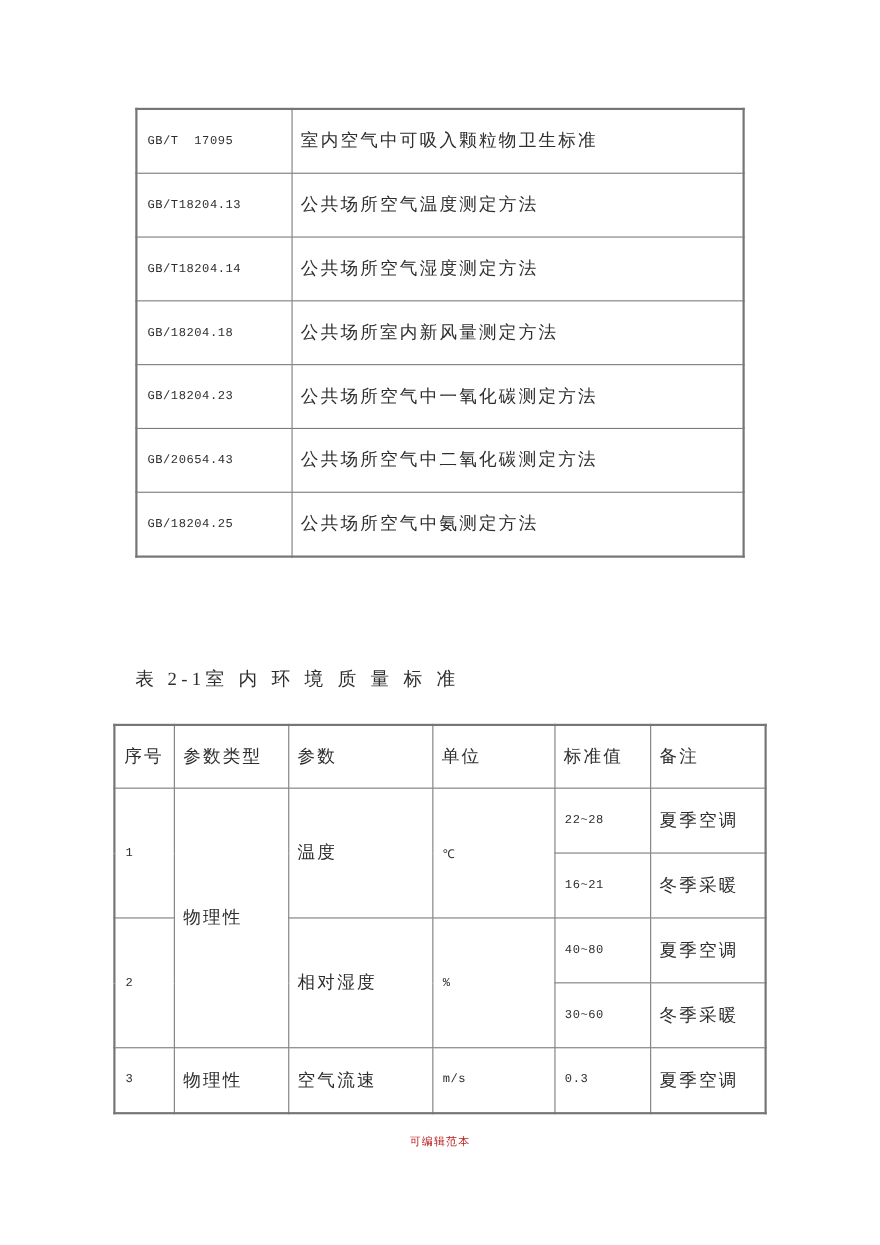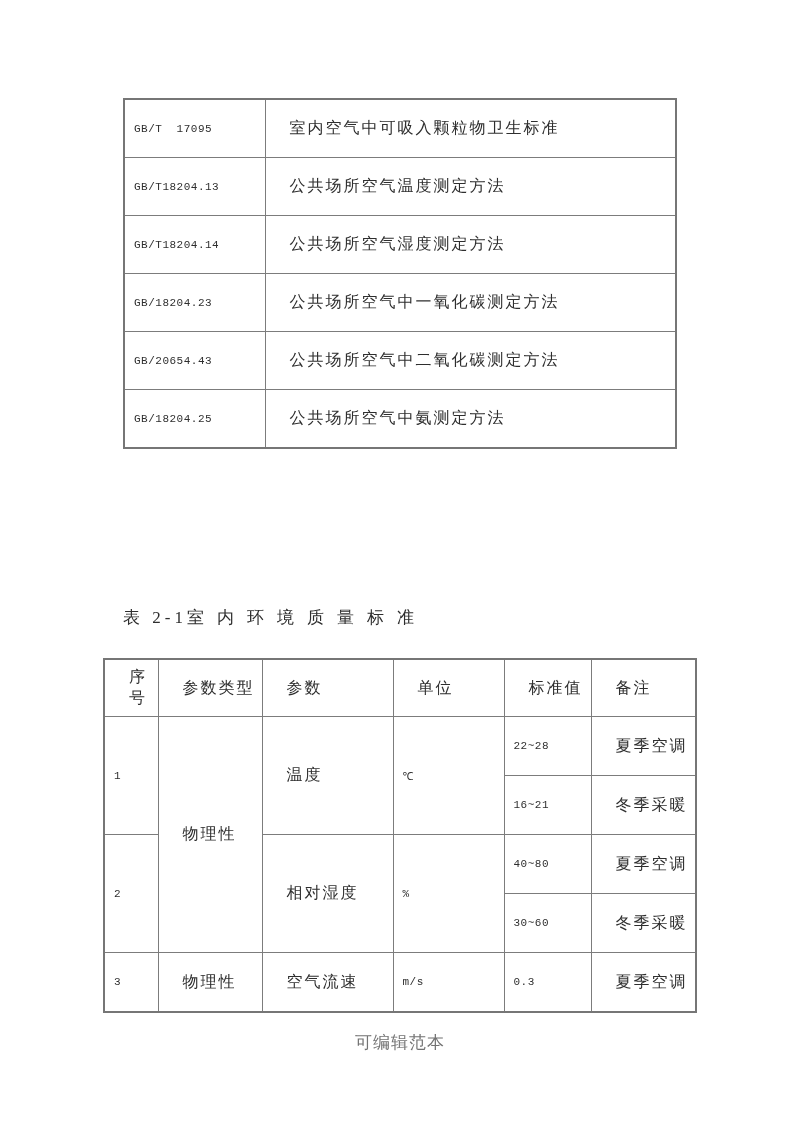--- a/index.html
+++ b/index.html
@@ -17,35 +17,35 @@
   
   .t1 { left: 123px; top: 98px; width: 552px; border: 2px solid #767676; }
   .t1 td { border: 1px solid #7c7c7c; height: 55px; vertical-align: middle; overflow: hidden; }
 
   
   .t2 { left: 103px; top: 658px; width: 592px; border: 2px solid #767676; }
   .t2 th, .t2 td { border: 1px solid #7c7c7c; vertical-align: middle; text-align: left; overflow: hidden; }
   .t2 th { height: 54px; font-weight: normal; }
   .t2 td { height: 56px; }
 
-  .zh  { font-size: 16px; letter-spacing: 2px; padding-left: 24px; margin-left: 25px; }
+  .zh  { font-size: 16px; letter-spacing: 2px; padding-left: 8px; margin-left: 25px; }
   .code, .num {
     font-family: "Liberation Mono", "DejaVu Sans Mono", monospace;
     font-size: 11px; letter-spacing: 0.5px; padding-left: 9px; white-space: pre;
   }
 
   
   .caption { position: absolute; left: 123px; top: 606px; font-size: 17px; white-space: nowrap; }
   .cap-label { letter-spacing: 4px; }
   .cap-title { letter-spacing: 13px; }
 
   
   .footer {
     position: absolute; left: 0; top: 1031px; width: 800px;
-    text-align: center; font-size: 17px; letter-spacing: 1px; color: #737373;
+    text-align: center; font-size: 10px; letter-spacing: 1px; color: #b91c1c;
   }
 </style>
 </head>
 <body>
 
 <div>
 
   <table class="t1">
     <colgroup>
         <col style="width:141px">
@@ -56,20 +56,24 @@
         <td class="code">GB/T  17095</td>
         <td class="zh">室内空气中可吸入颗粒物卫生标准</td>
       </tr>
       <tr>
         <td class="code">GB/T18204.13</td>
         <td class="zh">公共场所空气温度测定方法</td>
       </tr>
       <tr>
         <td class="code">GB/T18204.14</td>
         <td class="zh">公共场所空气湿度测定方法</td>
+      </tr>
+      <tr>
+        <td class="code">GB/18204.18</td>
+        <td class="zh">公共场所室内新风量测定方法</td>
       </tr>
       <tr>
         <td class="code">GB/18204.23</td>
         <td class="zh">公共场所空气中一氧化碳测定方法</td>
       </tr>
       <tr>
         <td class="code">GB/20654.43</td>
         <td class="zh">公共场所空气中二氧化碳测定方法</td>
       </tr>
       <tr>

